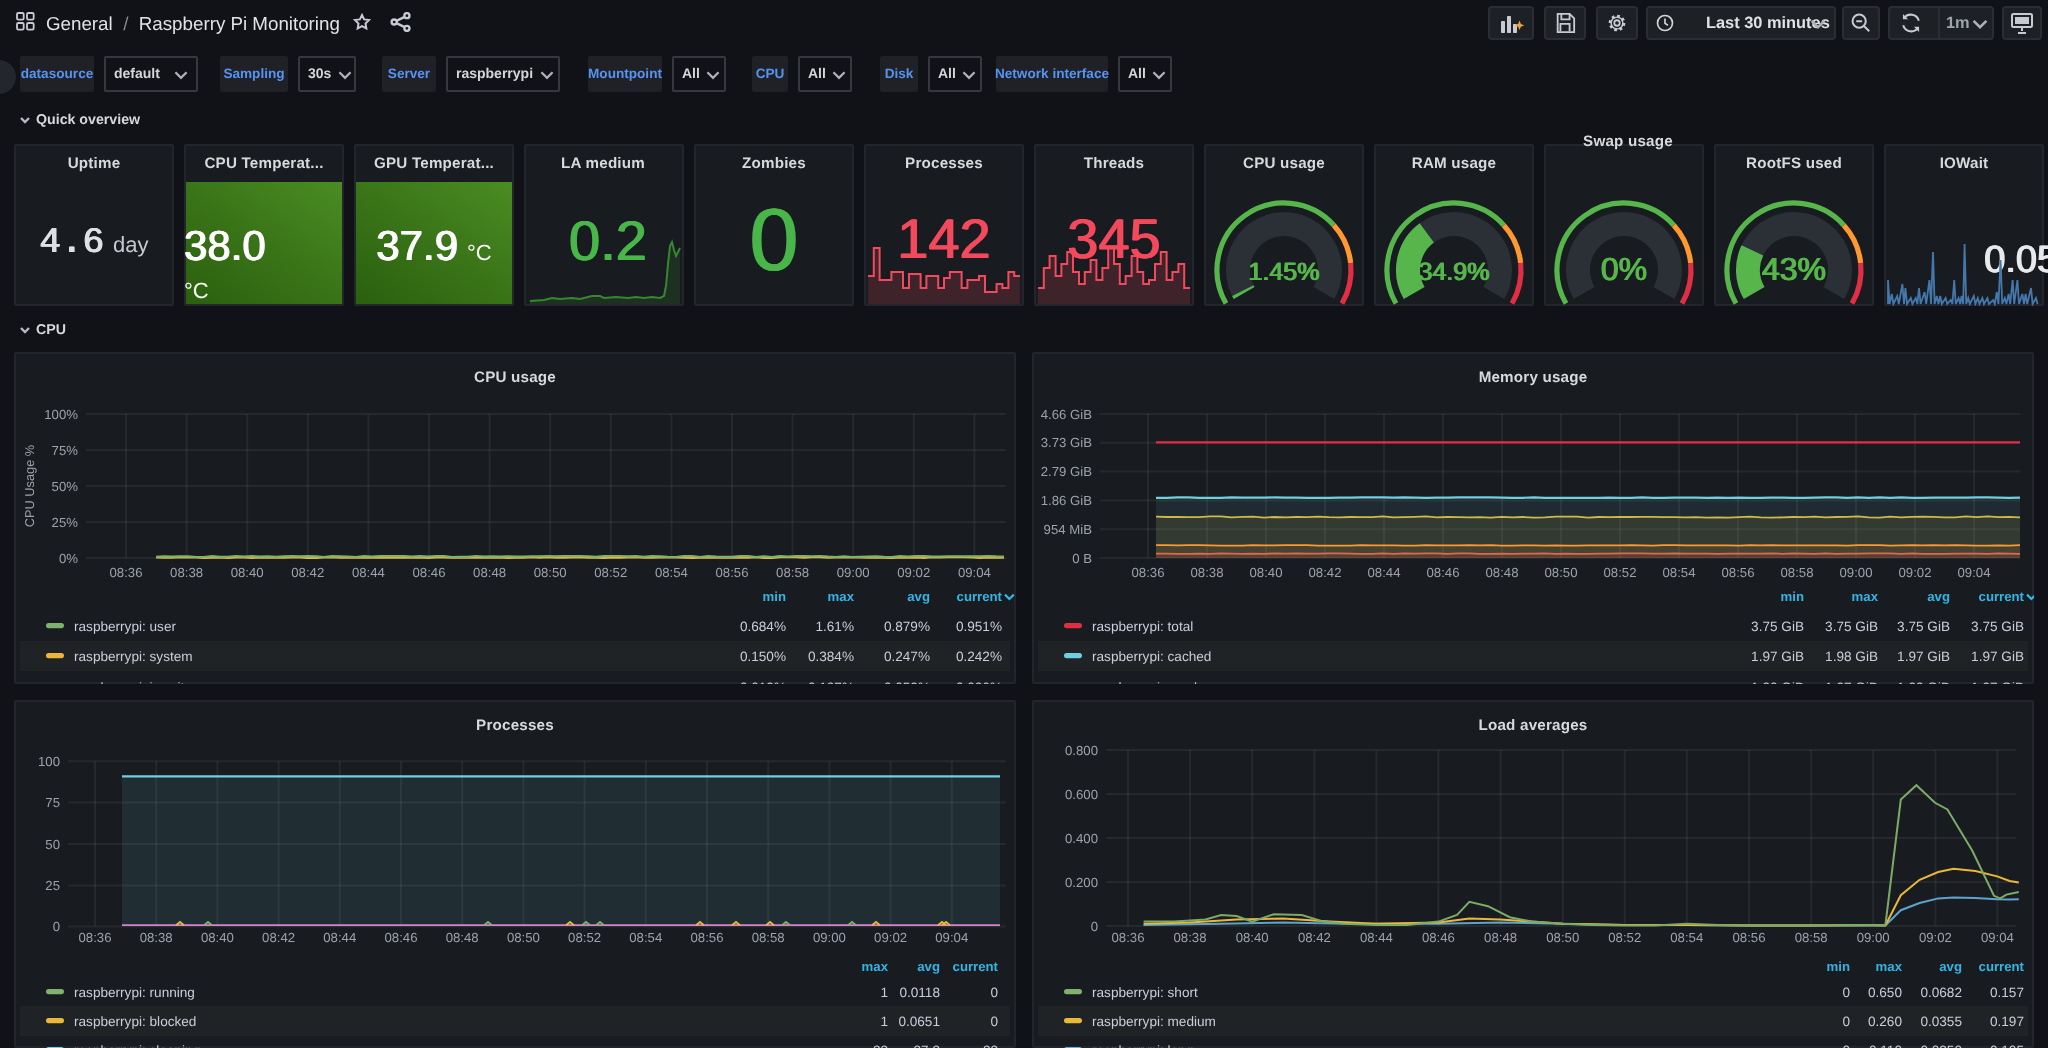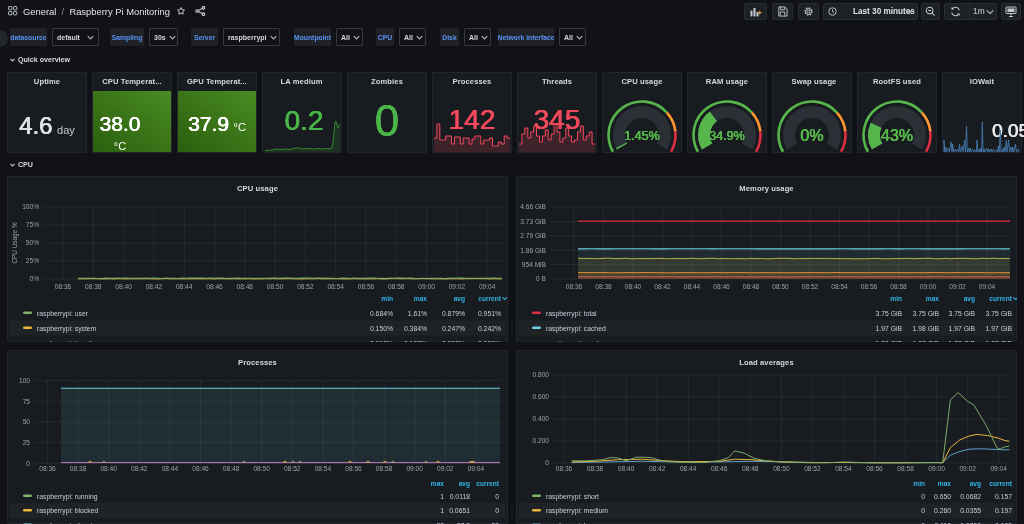--- a/index.html
+++ b/index.html
@@ -155,25 +155,25 @@
 <svg class="abs" style="left:10px;top:58px" width="5" height="4" viewBox="0 0 10 7">
 <path fill="none" stroke="#b6b9c0" stroke-width="2.4" d="M1 1.5l4 4 4-4"></path>
   </svg>
 <div class="rowhdr" style="left:18px;top:56px">Quick overview</div>
 <svg class="abs" style="left:10px;top:163px" width="5" height="4" viewBox="0 0 10 7">
 <path fill="none" stroke="#b6b9c0" stroke-width="2.4" d="M1 1.5l4 4 4-4"></path>
   </svg>
 <div class="rowhdr" style="left:18px;top:161px">CPU</div>
 <div class="panel" style="left:7px;top:72px;width:80px;height:81px"></div>
 <div class="ptitle" style="left:7px;top:77px;width:80px">Uptime</div>
-<div class="abs" style="left:7px;top:112px;width:80px;text-align:center;color:#dfe0e4;"><span class="sv" style="font-size:24px;">4.6</span> <span style="font-size:11px;color:#c9cad1">day</span></div>
+<div class="abs" style="left:7px;top:112px;width:80px;text-align:center;color:#dfe0e4;"><span class="sv" style="font-size:18px;font-family:Liberation Mono, monospace;">4.6</span> <span style="font-size:11px;color:#c9cad1">day</span></div>
 <div class="panel" style="left:92px;top:72px;width:80px;height:81px"></div>
 <div class="ptitle" style="left:92px;top:77px;width:80px">CPU Temperat...</div>
 <div class="abs" style="left:93px;top:91px;width:78px;height:61px;background:linear-gradient(215deg,#4a8c22 0%,#3a7418 50%,#2a600e 100%);"></div>
-<div class="abs" style="left:92px;top:112px;width:56px;text-align:center;color:#fff;"><span class="sv" style="font-size:21px;">38.0</span> <span style="font-size:11px;">°C</span></div>
+<div class="abs" style="left:92px;top:112px;width:56px;color:#fff;"><span class="sv" style="font-size:21px;">38.0</span> <span style="font-size:11px;">°C</span></div>
 <div class="panel" style="left:177px;top:72px;width:80px;height:81px"></div>
 <div class="ptitle" style="left:177px;top:77px;width:80px">GPU Temperat...</div>
 <div class="abs" style="left:178px;top:91px;width:78px;height:61px;background:linear-gradient(215deg,#4a8c22 0%,#3a7418 50%,#2a600e 100%);"></div>
 <div class="abs" style="left:177px;top:112px;width:80px;text-align:center;color:#fff;"><span class="sv" style="font-size:21px;">37.9</span> <span style="font-size:11px;">°C</span></div>
 <div class="panel" style="left:262px;top:72px;width:80px;height:81px"></div>
 <div class="ptitle" style="left:262px;top:77px;width:79px">LA medium</div>
 <div class="abs" style="left:262px;top:105px;width:84px;text-align:center;color:#49b649;font-size:28px;"><span class="sv">0.2</span></div>
 <svg class="abs" style="left:262px;top:72px" width="80" height="81" viewBox="0 0 80 81">
 <path d="M3,80L3,78.5L10,78.0L14,77.0L18,77.5L24,77.0L28,77.5L34,76.0L38,76.0L40,77.0L46,76.5L52,77.0L56,76.5L60,77.0L64,76.5L68,77.0L70,76.0L71,71.0L72,60.0L73,51.0L74,49.0L75,53.0L76,56.0L77,54.0L78,52.0L78,80Z" fill="rgba(54,135,47,0.20)"></path>
     <path d="M3,78.5L10,78.0L14,77.0L18,77.5L24,77.0L28,77.5L34,76.0L38,76.0L40,77.0L46,76.5L52,77.0L56,76.5L60,77.0L64,76.5L68,77.0L70,76.0L71,71.0L72,60.0L73,51.0L74,49.0L75,53.0L76,56.0L77,54.0L78,52.0" fill="none" stroke="#36872f" stroke-width="1"></path>
@@ -209,21 +209,21 @@
 <div class="ptitle" style="left:687px;top:77px;width:80px">RAM usage</div>
 <svg class="abs" style="left:687px;top:72px" width="80" height="81" viewBox="0 0 80 81">
     <path d="M 10.99 79.75 A 33.5 33.5 0 0 1 64.90 40.58" fill="none" stroke="#56b64b" stroke-width="2.6"></path>
     <path d="M 64.90 40.58 A 33.5 33.5 0 0 1 73.32 59.50" fill="none" stroke="#ff9830" stroke-width="2.6"></path>
     <path d="M 73.32 59.50 A 33.5 33.5 0 0 1 69.01 79.75" fill="none" stroke="#e02f44" stroke-width="2.6"></path>
     <path d="M 20.08 74.50 A 23 23 0 1 1 59.92 74.50" fill="none" stroke="#2b2f36" stroke-width="12"></path>
     <path d="M 20.08 74.50 A 23 23 0 0 1 26.40 44.45" fill="none" stroke="#56b64b" stroke-width="12"></path>
   </svg>
 <div class="abs" style="left:687px;top:129px;width:80px;text-align:center;color:#56b64b;font-size:12.5px;"><span class="sv">34.9%</span></div>
 <div class="panel" style="left:772px;top:72px;width:80px;height:81px"></div>
-<div class="ptitle" style="left:772px;top:77px;width:84px">Swap usage</div>
+<div class="ptitle" style="left:772px;top:66px;width:84px">Swap usage</div>
 <svg class="abs" style="left:772px;top:72px" width="80" height="81" viewBox="0 0 80 81">
     <path d="M 10.99 79.75 A 33.5 33.5 0 0 1 64.90 40.58" fill="none" stroke="#56b64b" stroke-width="2.6"></path>
     <path d="M 64.90 40.58 A 33.5 33.5 0 0 1 73.32 59.50" fill="none" stroke="#ff9830" stroke-width="2.6"></path>
     <path d="M 73.32 59.50 A 33.5 33.5 0 0 1 69.01 79.75" fill="none" stroke="#e02f44" stroke-width="2.6"></path>
     <path d="M 20.08 74.50 A 23 23 0 1 1 59.92 74.50" fill="none" stroke="#2b2f36" stroke-width="12"></path>
   </svg>
 <div class="abs" style="left:772px;top:127px;width:80px;text-align:center;color:#56b64b;font-size:16px;"><span class="sv">0%</span></div>
 <div class="panel" style="left:857px;top:72px;width:80px;height:81px"></div>
 <div class="ptitle" style="left:857px;top:77px;width:80px">RootFS used</div>
 <svg class="abs" style="left:857px;top:72px" width="80" height="81" viewBox="0 0 80 81">

